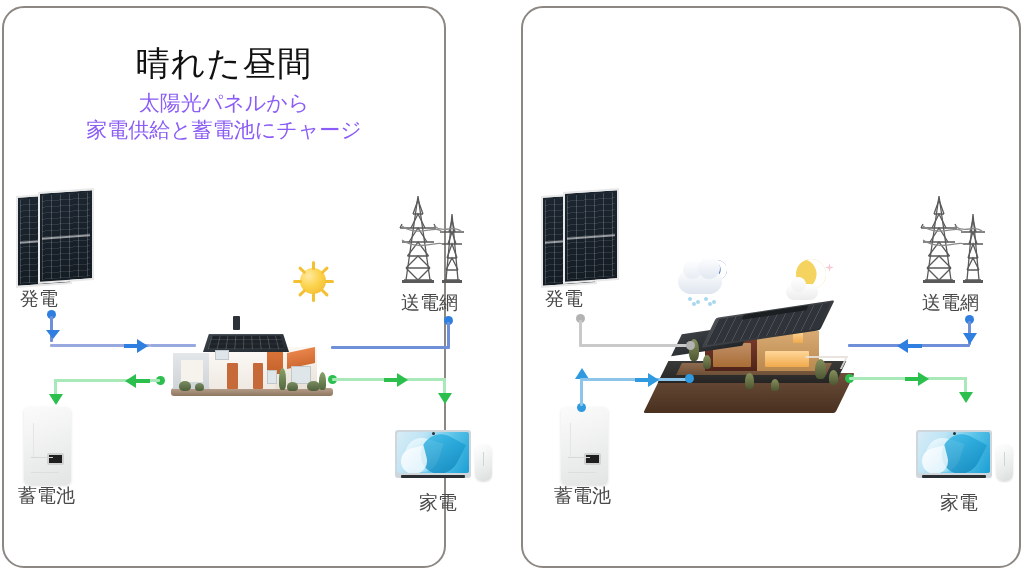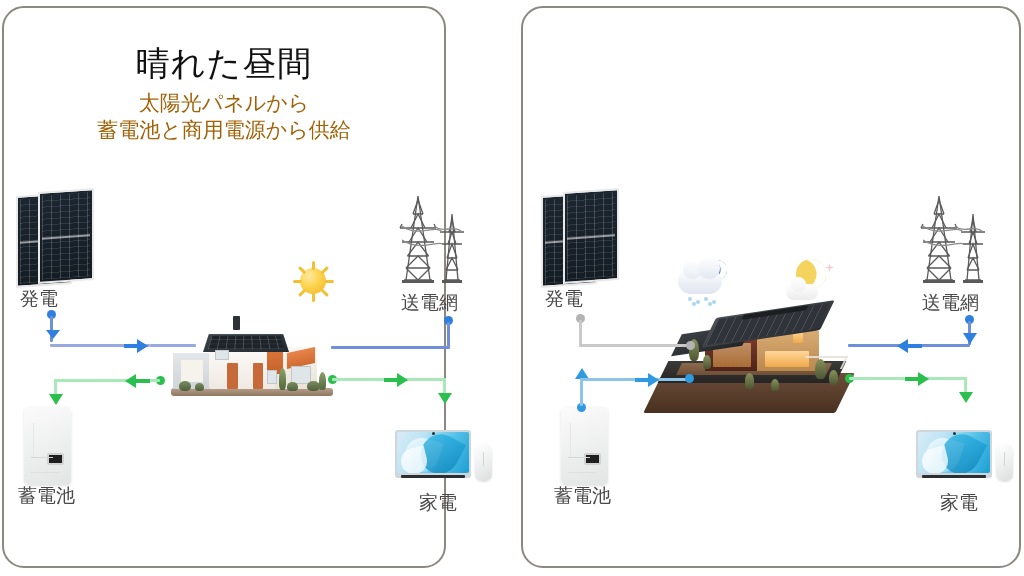--- a/index.html
+++ b/index.html
@@ -23,21 +23,21 @@
   #panel-night{left:521px;width:500px;}
 
   
   .titlewrap{position:absolute;left:0;right:0;top:34px;text-align:center;}
   .ptitle{
     font-size:34px;line-height:42px;color:#111111;letter-spacing:1px;
     font-weight:400;
   }
   .psub{
     margin-top:5px;
-    font-size:21px;line-height:27px;color:#a16207;font-weight:400;
+    font-size:21px;line-height:27px;color:#8b5cf6;font-weight:400;
   }
   .lbl{
     position:absolute;color:#4a4a4a;font-size:19px;line-height:22px;
     white-space:nowrap;font-weight:400;
   }
 
   
   .solar{position:absolute;}
   .spanel{
     position:absolute;width:56px;height:92px;
@@ -262,21 +262,21 @@
 </head>
 <body>
 
 <div class="stage">
 
   <div class="panel" id="panel-day">
 
     <div class="titlewrap">
       <div class="ptitle">晴れた昼間</div>
       <div class="psub">太陽光パネルから</div>
-      <div class="psub" style="margin-top:0">蓄電池と商用電源から供給</div>
+      <div class="psub" style="margin-top:0">家電供給と蓄電池にチャージ</div>
     </div>
 
     <div class="solar" style="left:12px;top:182px;">
       <div class="spanel back"></div>
       <div class="spanel front"></div>
     </div>
     <div class="lbl" style="left:16px;top:280px;">発電</div>
 
     <div class="pylon" style="left:392px;top:180px;">
       <svg width="76" height="100" viewBox="0 0 76 100">

